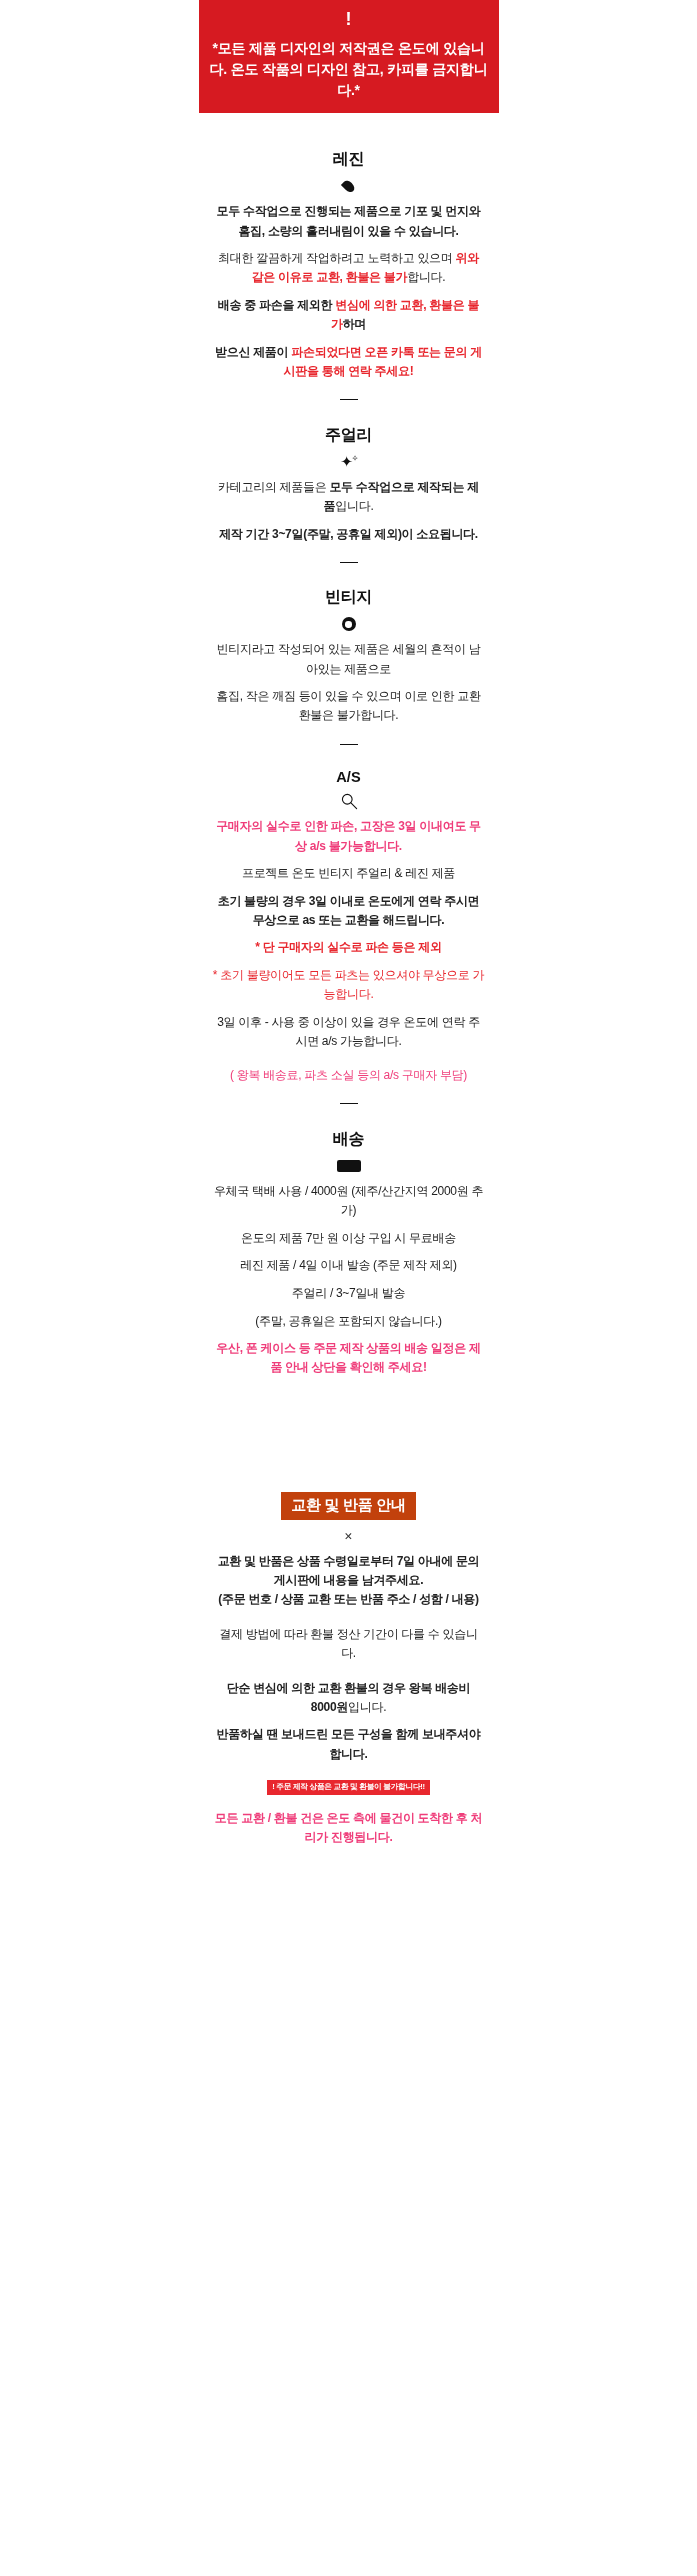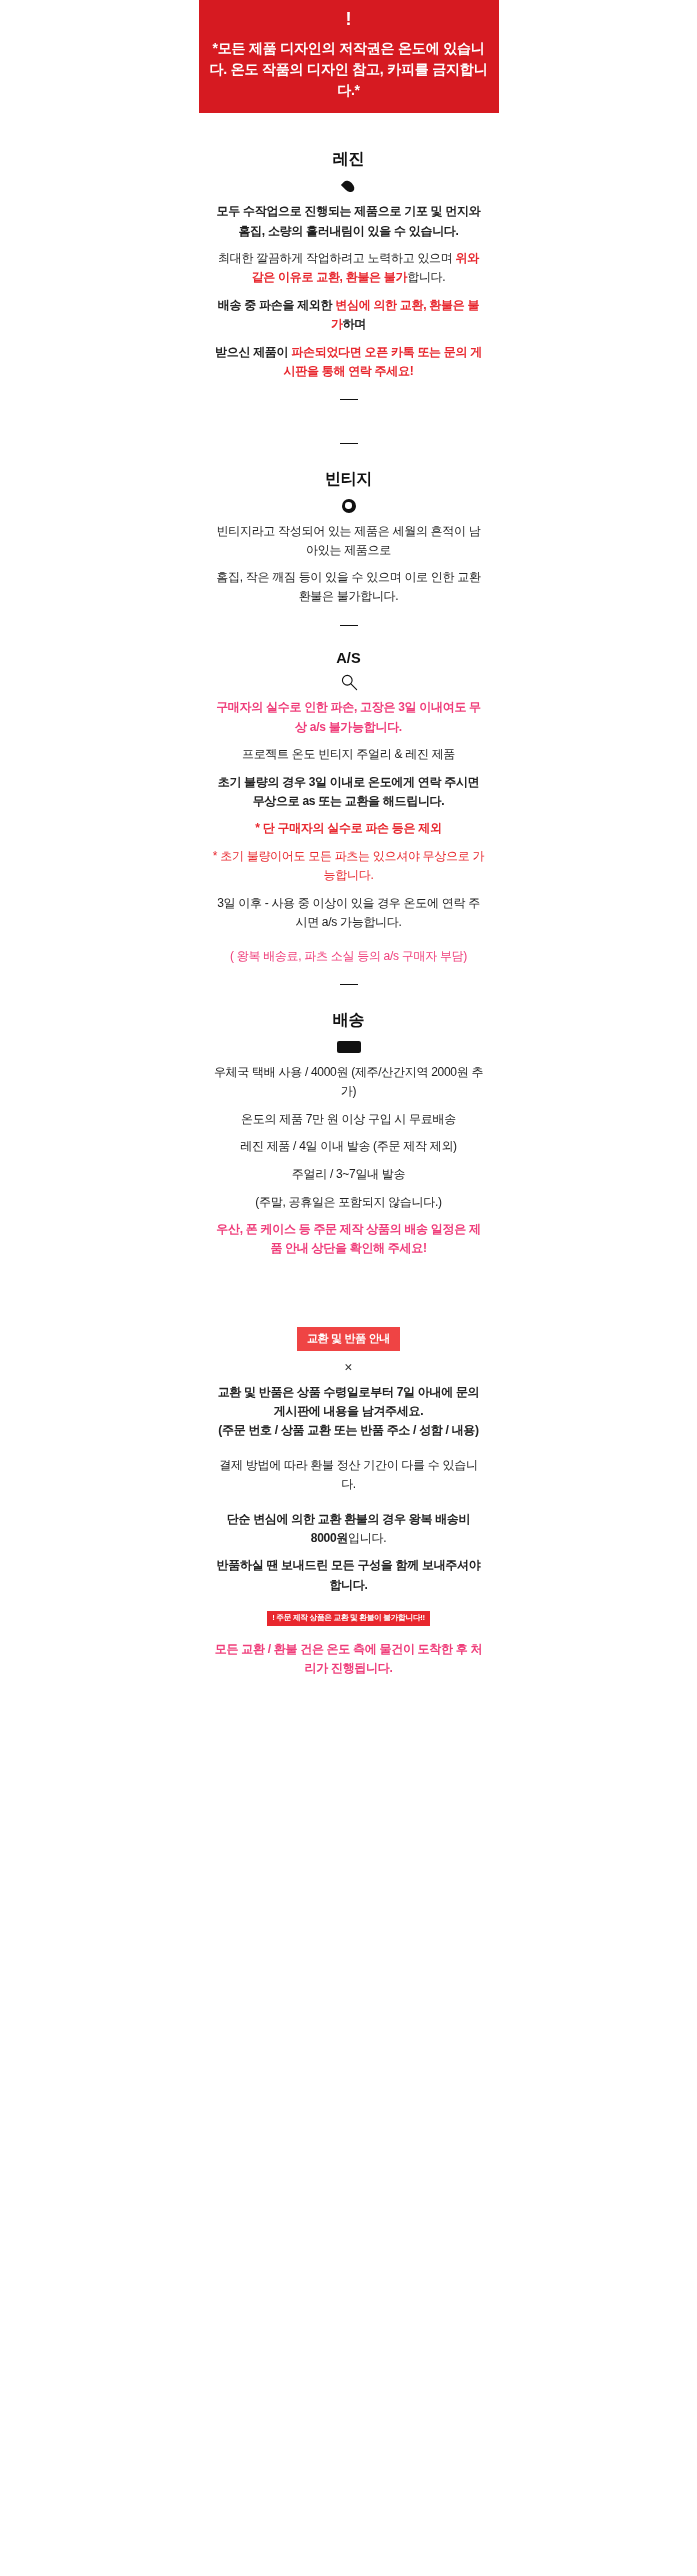--- a/index.html
+++ b/index.html
@@ -137,26 +137,27 @@
   }
 
   .gap-sm { height: 7px; }
   .gap-md { height: 14px; }
   .gap-lg { height: 24px; }
   .gap-xl { height: 36px; }
 
   
   .chip {
     display: inline-block;
-    background: #ef4444;
+    background: #c2410c;
     color: #ffffff;
-    font-size: 11px;
+    font-size: 15px;
     font-weight: bold;
     padding: 4.2px 9.8px 4.9px 9.8px;
     letter-spacing: -0.3px;
+    margin-top: 46px;
   }
   .chip-red-line {
     display: inline-block;
     background: #e8272e;
     color: #ffffff;
     font-size: 7.7px;
     font-weight: bold;
     padding: 2.1px 5.6px 2.8px 5.6px;
     letter-spacing: -0.3px;
   }
@@ -190,20 +191,32 @@
         <span class="em-bold">배송 중 파손을 제외한 <span class="em-red">변심에 의한 교환, 환불은 불가</span>하며</span>
       </p>
       <p class="line bold">
         받으신 제품이 <span class="em-red">파손되었다면 오픈 카톡 또는 문의 게시판을 통해 연락 주세요!</span>
       </p>
     </div>
 
     <div class="divider"></div>
     <div class="gap-sm"></div>
 
+    <div class="section">
+      <div class="section-title">주얼리</div>
+      <div class="icon-wrap">
+        <div class="icon-sparkle">✦<span style="font-size:8.4px;position:relative;top:-5.6px;left:-1.4px;">✧</span></div>
+      </div>
+      <p class="line">
+        카테고리의 제품들은 <span class="em-bold">모두 수작업으로 제작되는 제품</span>입니다.
+      </p>
+      <p class="line bold">
+        제작 기간 3~7일(주말, 공휴일 제외)이 소요됩니다.
+      </p>
+    </div>
 
     <div class="divider"></div>
     <div class="gap-sm"></div>
 
     <div class="section">
       <div class="section-title">빈티지</div>
       <div class="icon-wrap">
         <div class="icon-circle-outer">
             <div class="icon-circle-inner"></div>
           </div>

